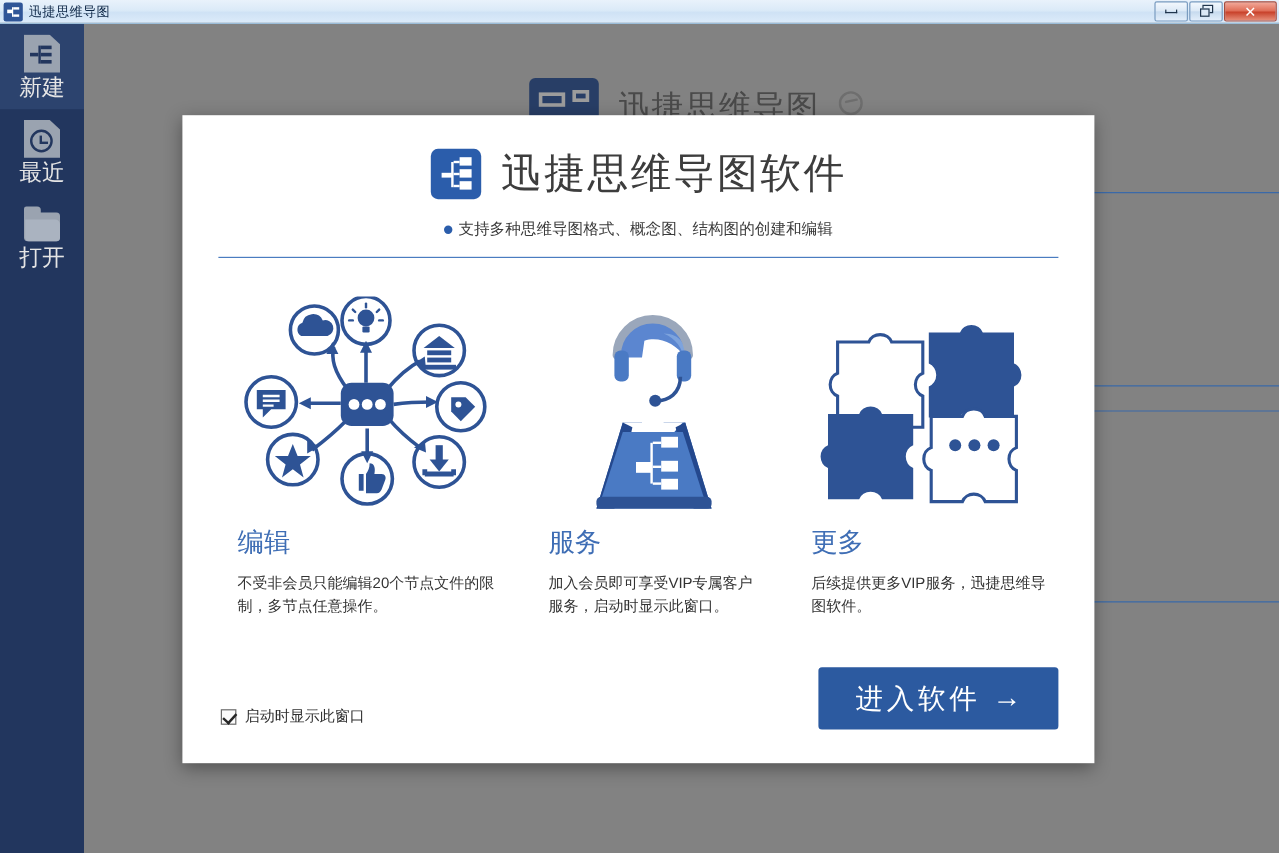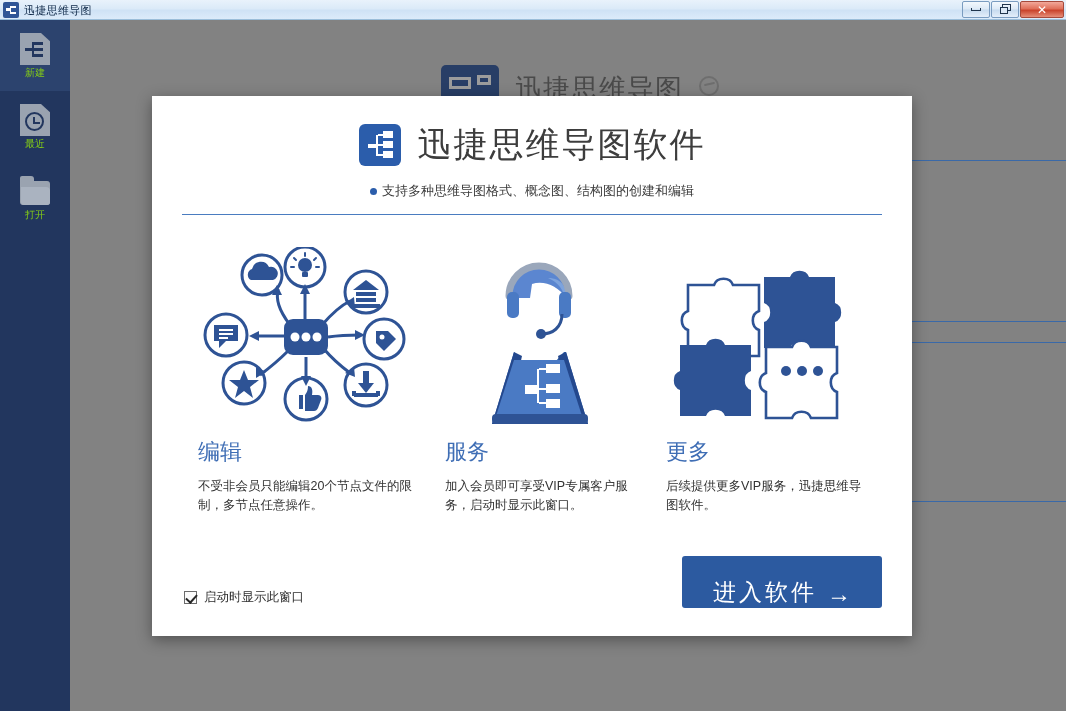--- a/index.html
+++ b/index.html
@@ -51,21 +51,21 @@
   .sidebar {
     position: absolute; left: 0; top: 20px; width: 70px; height: 691px;
     background: #22365e;
   }
   .side-item {
     height: 71px; width: 70px;
     display: flex; flex-direction: column; align-items: center; justify-content: center;
     gap: 3px; cursor: pointer;
   }
   .side-item.active { background: #2c436e; }
-  .side-label { font-size: 10px; color: #84cc16; line-height: 1; }
+  .side-label { font-size: 19px; color: #e5e5e5; line-height: 1; }
   .side-ico { width: 30px; height: 32px; position: relative; }
   .doc-shape {
     position: absolute; inset: 0;
     background: #9aa3b0;
     clip-path: polygon(0 0, 70% 0, 100% 26%, 100% 100%, 0 100%);
   }
   .doc-tree { position: absolute; background: #22365e; }
   .folder-shape { position: absolute; left:0; top:6px; width:30px; height:24px; }
   .folder-shape .tab { position:absolute; left:0; top:-5px; width:14px; height:7px; background:#9aa3b0; border-radius:2px 3px 0 0; }
   .folder-shape .body { position:absolute; left:0; top:0; width:30px; height:24px; background:#9aa3b0; border-radius:2px 3px 3px 3px; }
@@ -117,21 +117,21 @@
   .dlg-logo i.n3 { left: 24px; top: 27px; width: 10px; height: 7px; }
   .dlg-title { font-size: 34px; color: #3d3d3d; letter-spacing: 2px; font-family: "Liberation Serif", "DejaVu Serif", serif; }
   .dlg-sub {
     margin-top: 14px; font-size: 13px; color: #3b3b3b; display: flex;
     align-items: center; justify-content: center; gap: 5px;
   }
   .dot-blue { width: 7px; height: 7px; border-radius: 50%; background: #2b5dab; display:inline-block; }
   .dlg-divider { margin: 14px auto 0; width: 700px; height: 1px; background: #4a7cc0; }
 
   
-  .features { display: flex; padding: 24px 30px 0 30px; gap: 0; }
+  .features { display: flex; padding: 24px 30px 0 30px; gap: 12px; }
   .feat { flex: 1; padding: 0 16px; }
   .feat-art { height: 190px; display: flex; align-items: center; justify-content: center; }
   .feat-h { font-size: 22px; color: #3f6eb5; font-family: "Liberation Serif","DejaVu Serif",serif; margin-top: 8px; }
   .feat-p { margin-top: 10px; font-size: 12.5px; line-height: 19px; color: #333; }
 
   
   .footer {
     position: absolute; left: 0; bottom: 16px; width: 760px; height: 96px;
   }
   .chk-row { position: absolute; left: 32px; bottom: 14px; display: flex; align-items: center; gap: 7px; cursor: pointer; }
@@ -141,21 +141,21 @@
   }
   .chk::after {
     content: ""; position: absolute; left: 3px; top: 0px; width: 5px; height: 9px;
     border: solid #262626; border-width: 0 2px 2px 0; transform: rotate(42deg);
   }
   .chk-label { font-size: 12.5px; color: #2e2e2e; }
   .enter-btn {
     position: absolute; right: 30px; bottom: 12px; width: 200px; height: 52px;
     background: #2c5aa0; border: none; border-radius: 3px; color: #fff; cursor: pointer;
     font-size: 23px; font-family: "Liberation Serif","DejaVu Serif",serif;
-    letter-spacing: 3px; display: flex; align-items: flex-end; justify-content: center; gap: 10px;
+    letter-spacing: 3px; display: flex; align-items: center; justify-content: center; gap: 10px;
   }
   .enter-arrow { font-size: 24px; letter-spacing: 0; }
   svg { display: block; }
 </style>
 </head>
 <body>
 
 <div class="app">
 
   <div class="titlebar">

